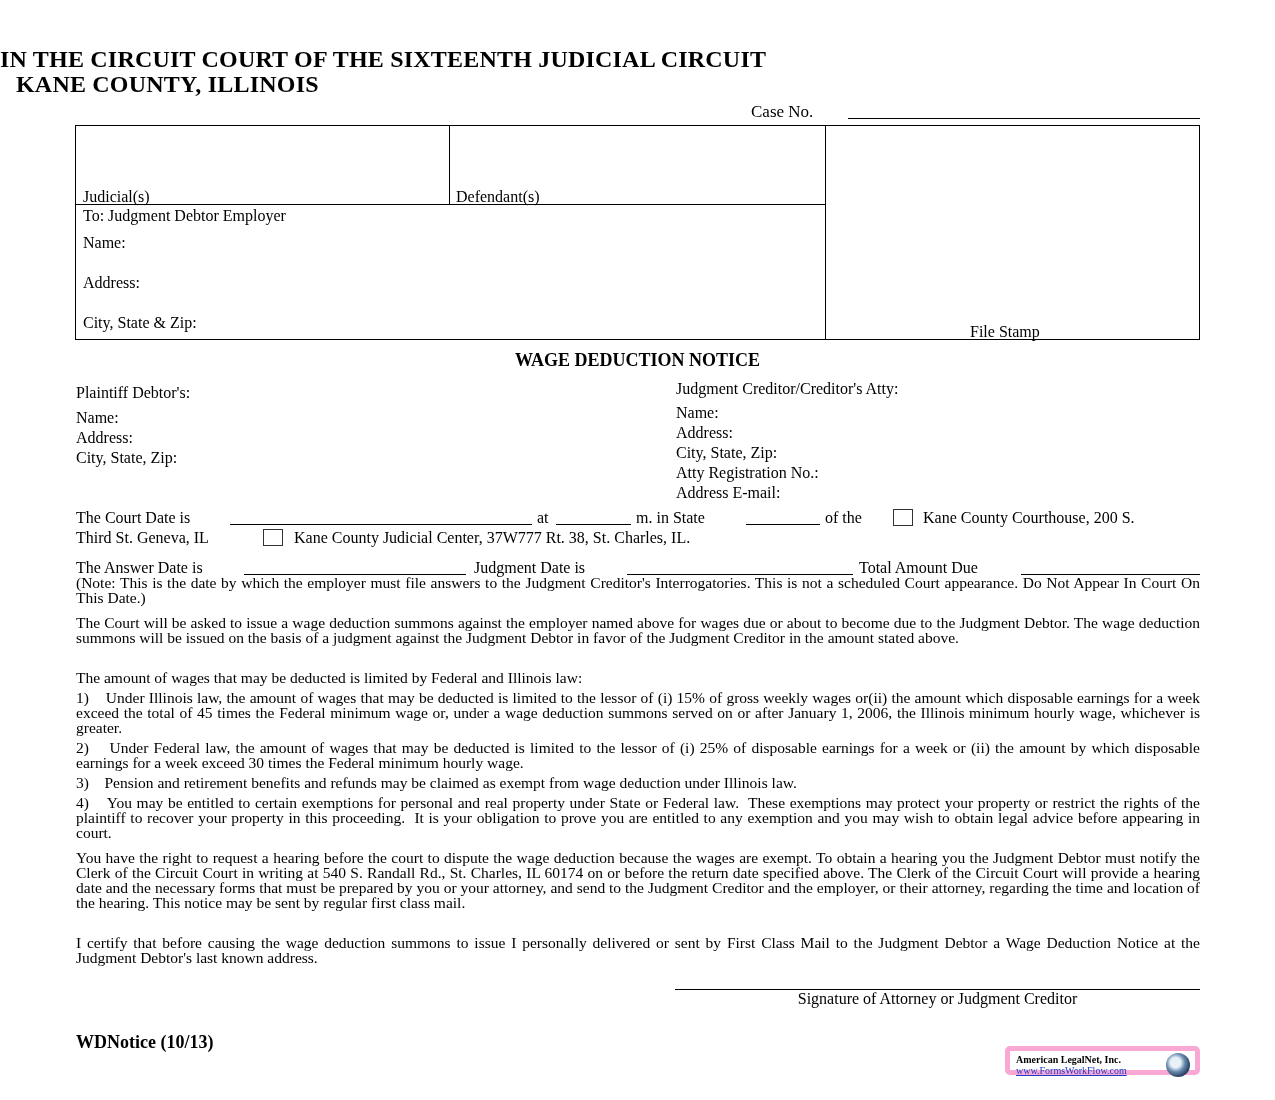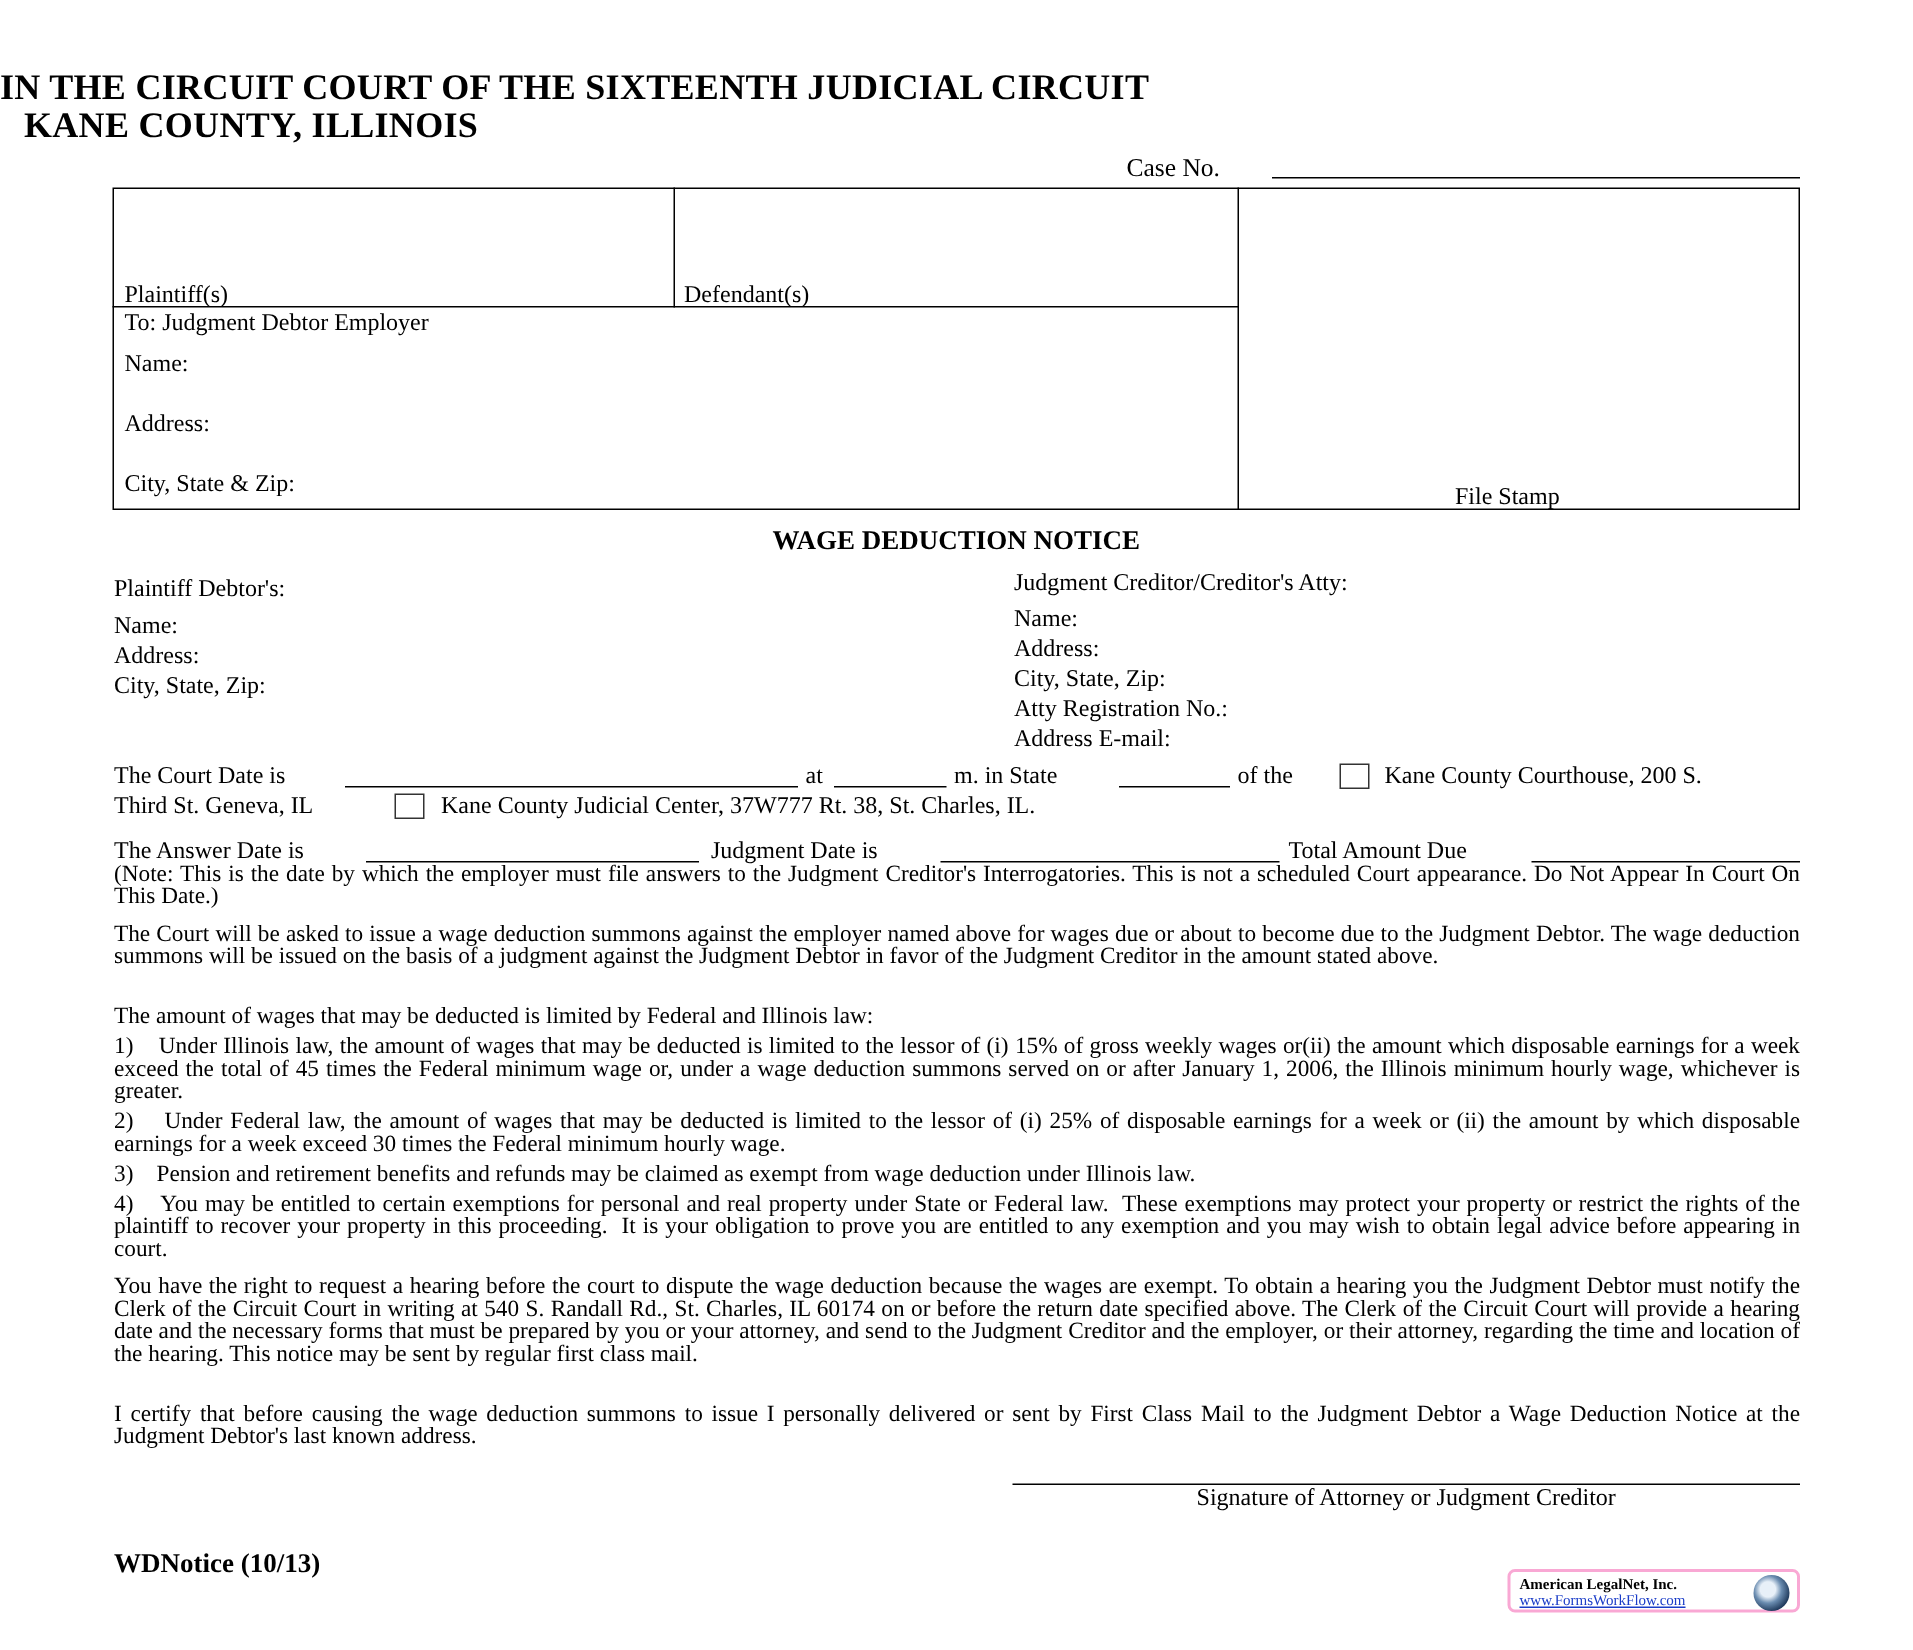--- a/index.html
+++ b/index.html
@@ -5,40 +5,40 @@
   html, body { margin: 0; padding: 0; background: #ffffff; }
   body { width: 1275px; height: 1100px; position: relative; overflow: hidden;
          font-family: "Liberation Serif", "DejaVu Serif", serif; color: #000; }
   .abs { position: absolute; white-space: nowrap; }
   .title { font-weight: bold; font-size: 24px; left: 0; width: 1275px; text-align: left; letter-spacing: 0.2px; }
   .t16 { font-size: 16px; line-height: 18px; }
   .box { position: absolute; border: 1.5px solid #000; box-sizing: border-box; }
   .vline { position: absolute; width: 0; border-left: 1.5px solid #000; }
   .hline { position: absolute; height: 0; border-top: 1.5px solid #000; }
   .para { position: absolute; left: 76px; width: 1124px; font-size: 15.5px; line-height: 15px; text-align: justify; white-space: normal; }
-  .logo { position: absolute; left: 1005px; top: 1046px; width: 195px; height: 29px; border: 2px solid #f9a8d4; border-radius: 5px; box-sizing: border-box; }
+  .logo { position: absolute; left: 1005px; top: 1046px; width: 195px; height: 29px; border: 5px solid #f9a8d4; border-radius: 5px; box-sizing: border-box; }
   .logo-name { position: absolute; left: 6px; top: 3px; font-size: 10px; font-weight: bold; font-family: "Liberation Serif", serif; }
   .logo-url { position: absolute; left: 6px; top: 14px; font-size: 10px; color: #1a3cc8; text-decoration: underline; font-family: "Liberation Serif", serif; }
   .logo-globe { position: absolute; right: 5px; top: 2px; width: 24px; height: 24px; border-radius: 50%;
                 background: radial-gradient(circle at 40% 40%, #e8f0f8 0 25%, #6a8cb0 45%, #1b3557 75%); }
 </style>
 </head>
 <body>
 
 <div class="abs title" style="top:46px;">IN THE CIRCUIT COURT OF THE SIXTEENTH JUDICIAL CIRCUIT</div>
 <div class="abs title" style="top:71px;padding-left:16px;">KANE COUNTY, ILLINOIS</div>
 <div class="abs t16" style="left:751px; top:103px; font-size:17px;">Case No.</div>
 <div class="hline" style="left:848px; top:118px; width:352px; border-top-width:1px;"></div>
 
 <div class="box" style="left:75px; top:125px; width:1125px; height:215px;"></div>
 <div class="vline" style="left:449px; top:125px; height:80px;"></div>
 <div class="vline" style="left:825px; top:125px; height:215px;"></div>
 <div class="hline" style="left:75px; top:204px; width:751px;"></div>
 
-<div class="abs t16" style="left:83px; top:188px;">Plaintiff(s)</div>
+<div class="abs t16" style="left:83px; top:188px;">Judicial(s)</div>
 <div class="abs t16" style="left:456px; top:188px;">Defendant(s)</div>
 <div class="abs t16" style="left:83px; top:207px;">To:  Judgment Debtor Employer</div>
 <div class="abs t16" style="left:83px; top:234px;">Name:</div>
 <div class="abs t16" style="left:83px; top:274px;">Address:</div>
 <div class="abs t16" style="left:83px; top:314px;">City, State &amp;  Zip:</div>
 <div class="abs t16" style="left:970px; top:323px;">File Stamp</div>
 
 <div class="abs" style="left:0; width:1275px; top:350px; text-align:center; font-weight:bold; font-size:18px;">WAGE DEDUCTION NOTICE</div>
 
 <div class="abs t16" style="left:76px; top:384px;">Plaintiff Debtor's:</div>

